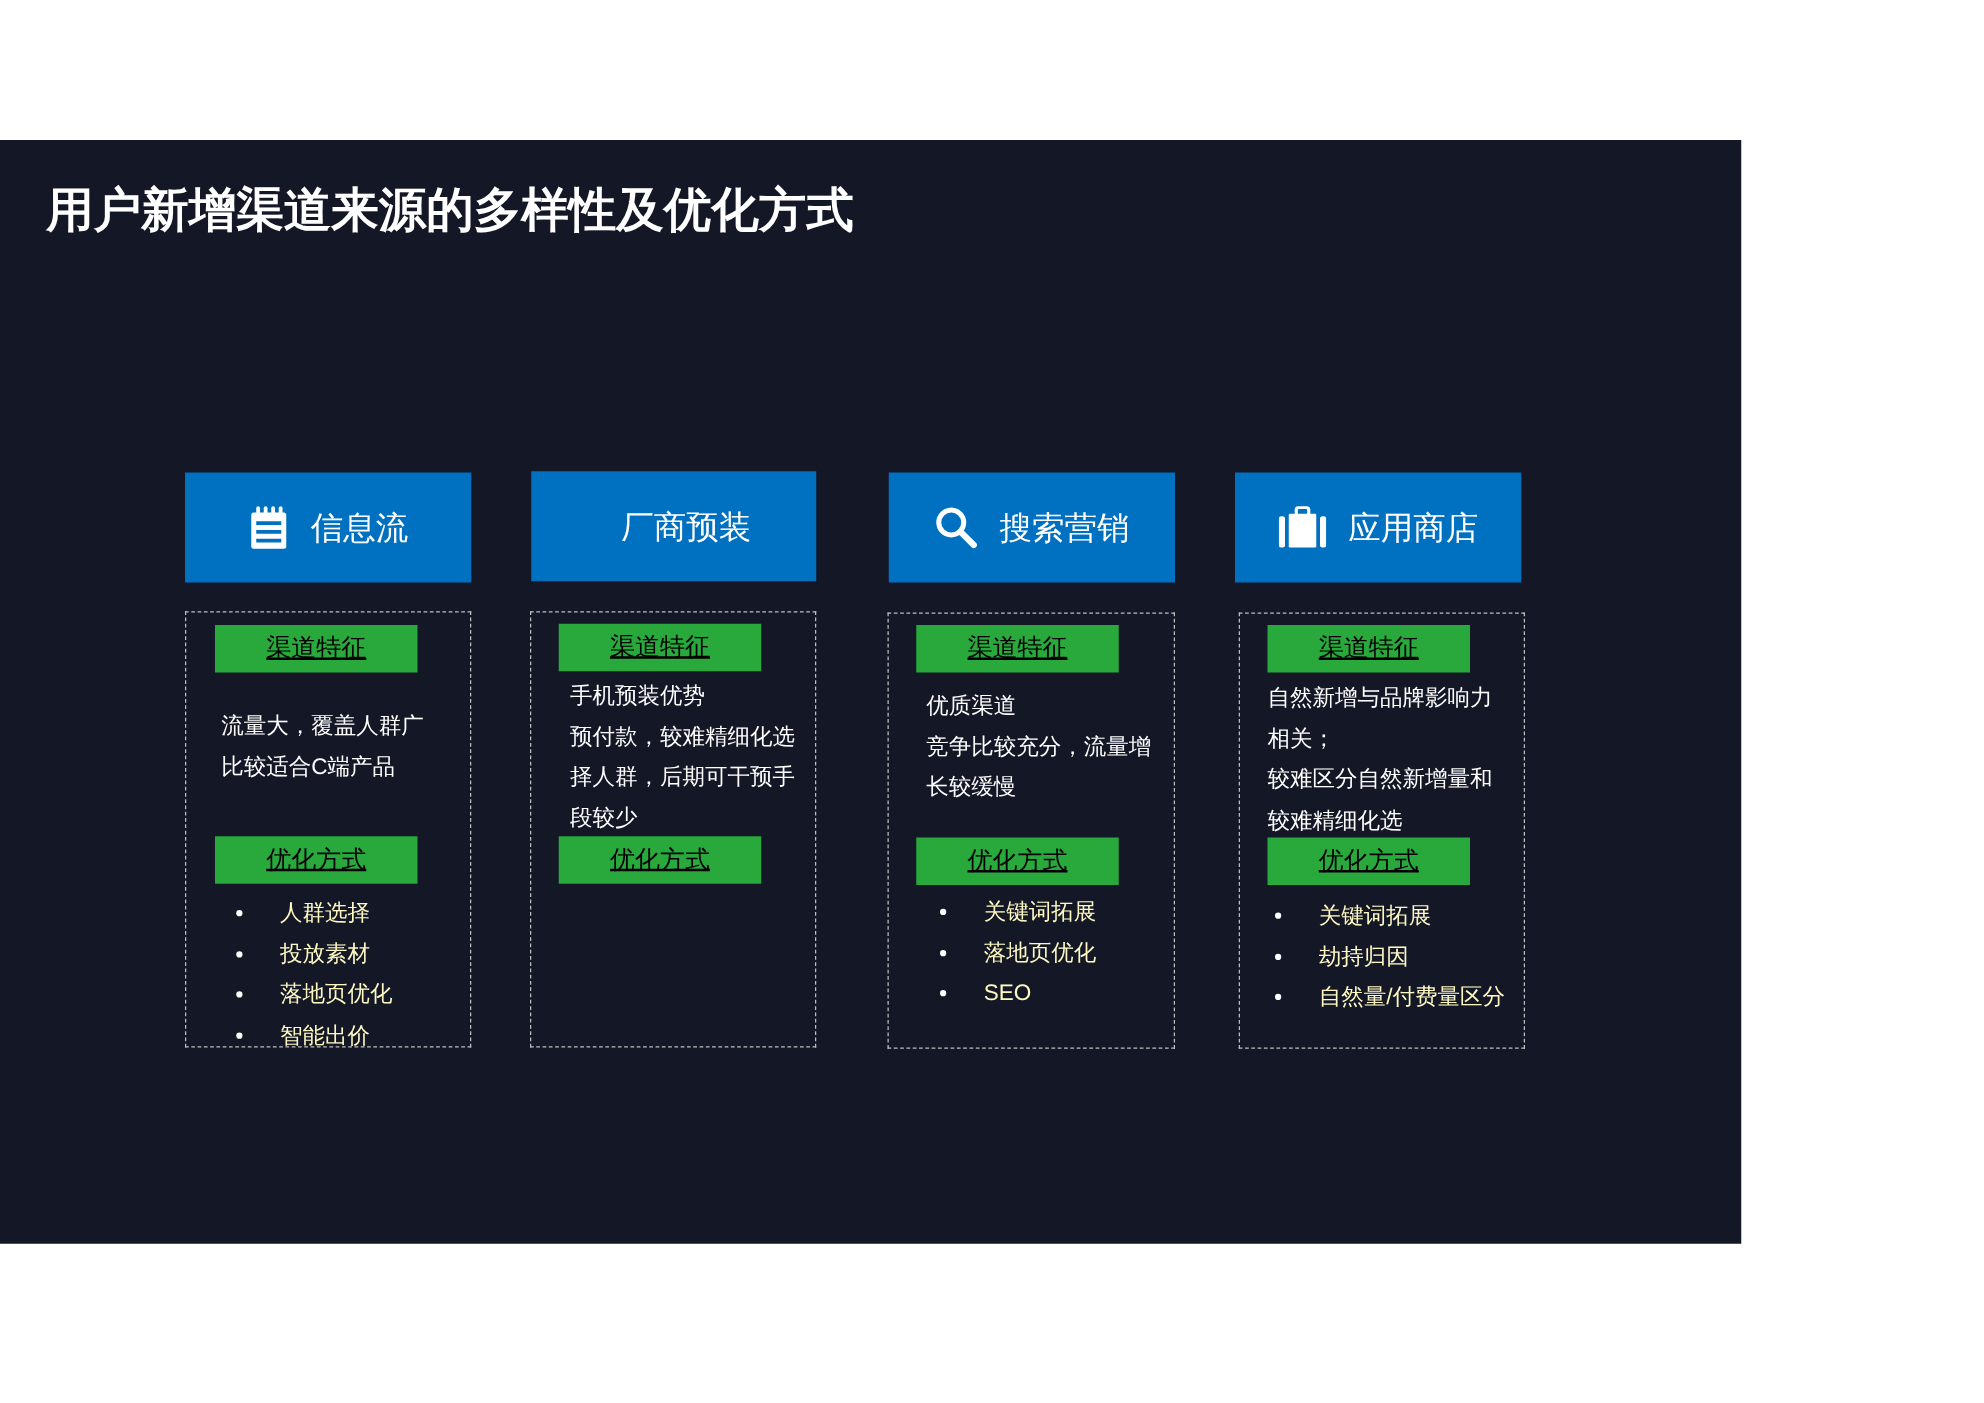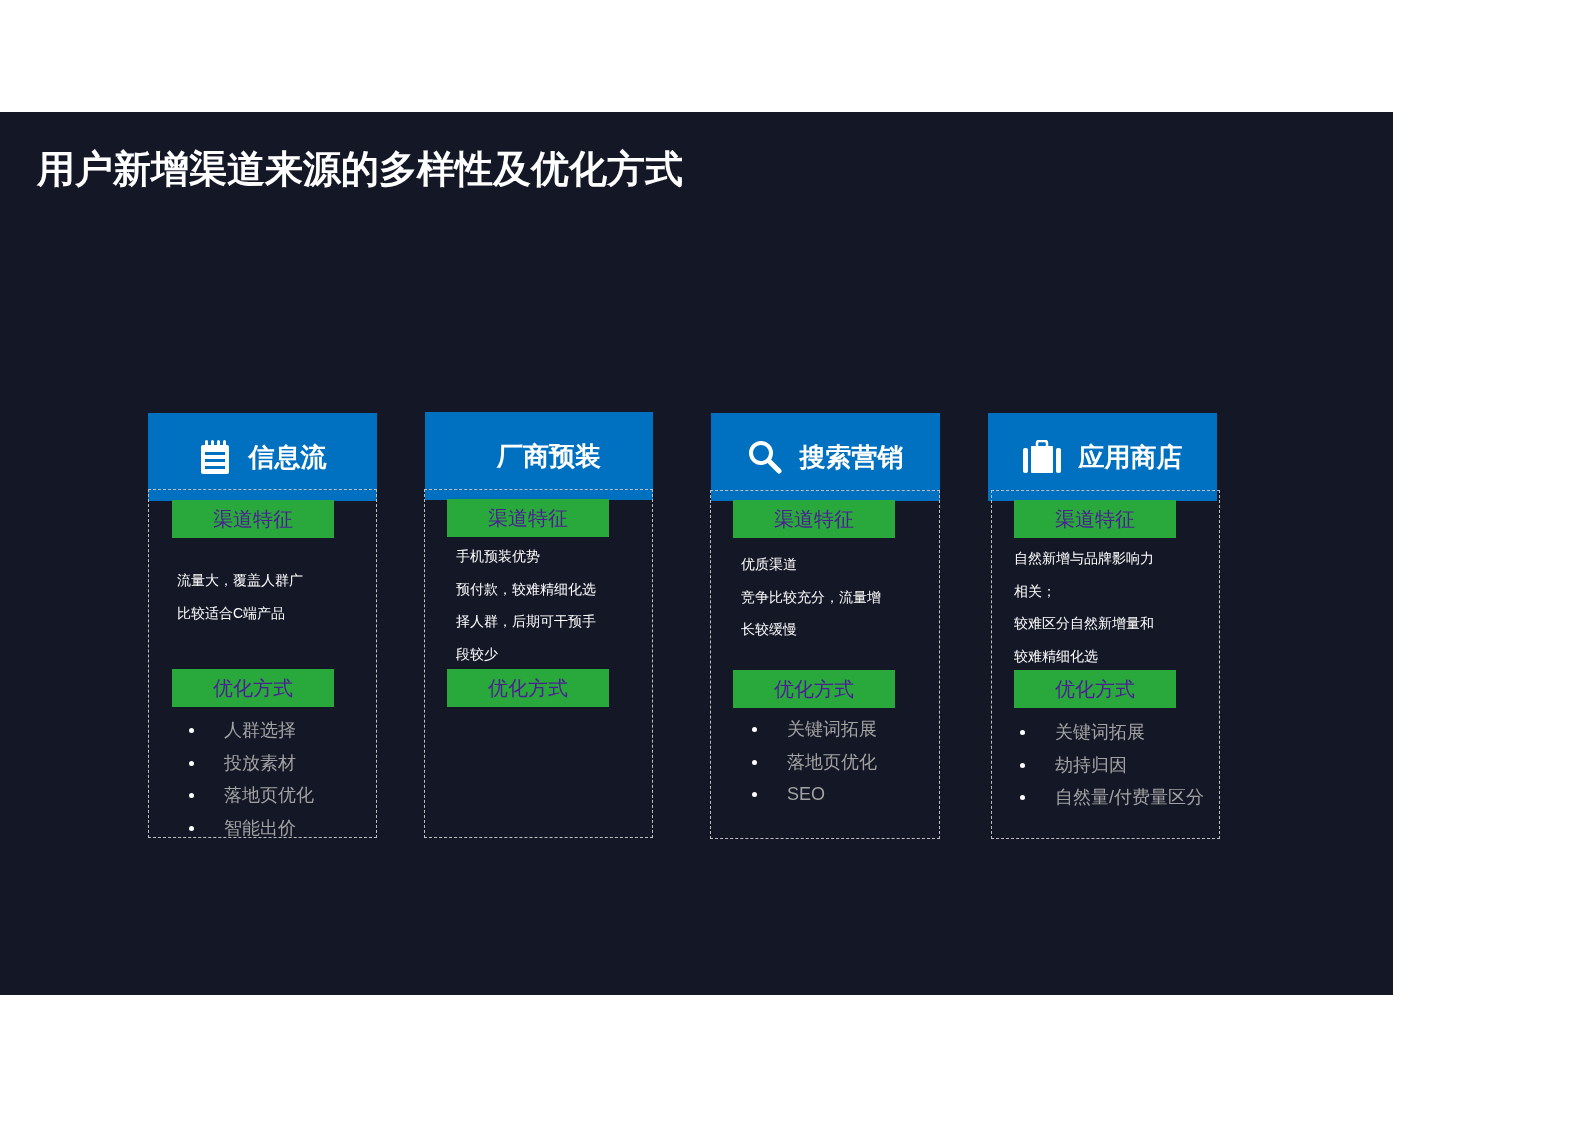--- a/index.html
+++ b/index.html
@@ -12,38 +12,38 @@
     background: #131726;
   }
   .title {
     position: absolute; left: 37px; top: 33px;
     color: #ffffff; font-size: 38px; font-weight: bold; letter-spacing: 0px;
     line-height: 48px; white-space: nowrap;
   }
   .head {
     position: absolute; height: 88px; background: #0070c0;
     display: flex; align-items: center; justify-content: center;
-    color: #ffffff; font-weight: bold; font-size: 26px; margin-top: 35px;
+    color: #ffffff; font-weight: normal; font-size: 26px;
   }
   .head .icon { display: inline-flex; margin-right: 18px; }
   .head .icon svg { display: block; }
   .box {
     position: absolute; border: 1px dashed #bfbfbf; box-sizing: border-box;
   }
   .tag {
     position: absolute; width: 162px; height: 38px; background: #29a83c;
-    color: #4c1d95; font-size: 20px; line-height: 38px; text-align: center;
+    color: #000000; font-size: 20px; line-height: 38px; text-align: center; text-decoration: underline;
   }
   .desc {
-    position: absolute; color: #ffffff; font-size: 14px; line-height: 32.5px;
+    position: absolute; color: #ffffff; font-size: 18px; line-height: 32.5px;
     white-space: nowrap;
   }
   .list {
     position: absolute; margin: 0; padding: 0; list-style: none;
-    color: #a3a3a3; font-size: 18px;
+    color: #fef9c3; font-size: 18px;
   }
   .list li { position: relative; height: 32.5px; line-height: 32.5px; padding-left: 47px; white-space: nowrap; }
   .list li::before {
     content: ""; position: absolute; left: 12px; top: 14px; width: 5px; height: 5px;
     border-radius: 50%; background: #ffffff;
   }
 </style>
 </head>
 <body>
 

